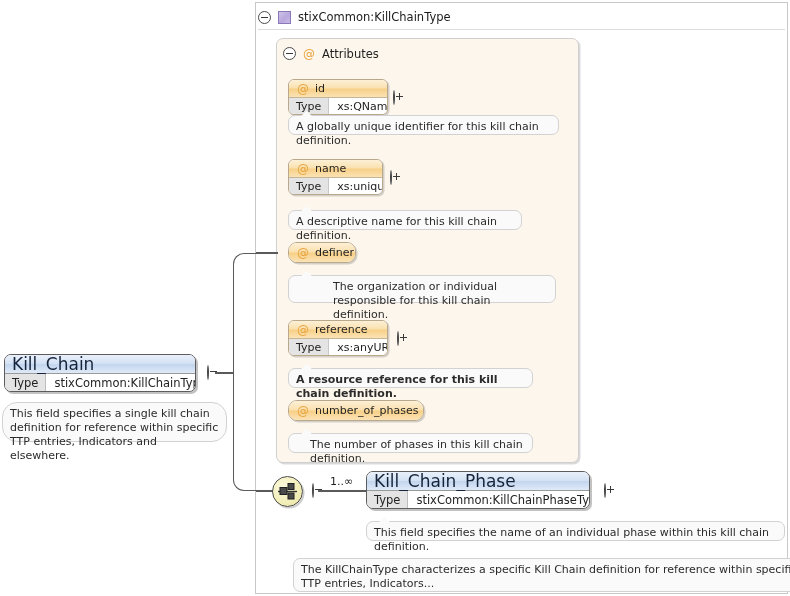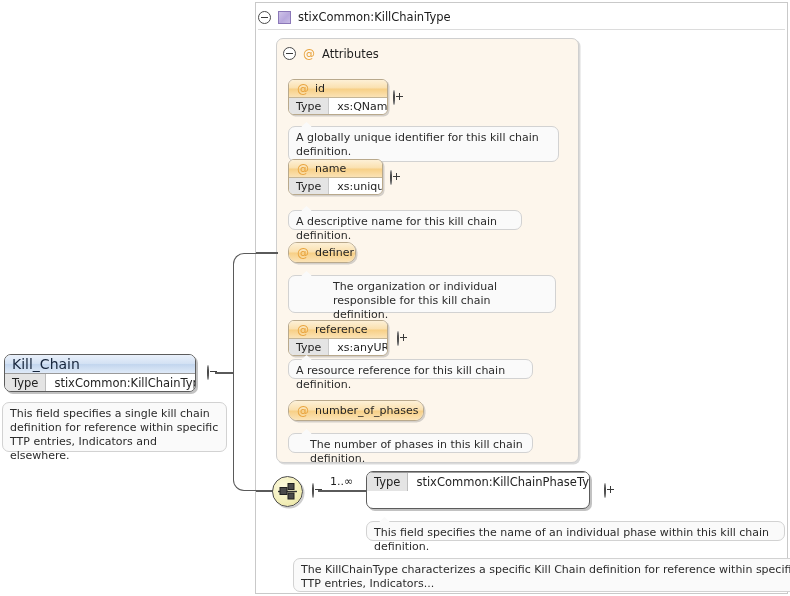--- a/index.html
+++ b/index.html
@@ -96,21 +96,21 @@
 
   
   .el-box{
     border:1px solid #5c5c5c;border-radius:7px;overflow:hidden;
     box-sizing:border-box;background:#fff;
     box-shadow:2px 2px 0 rgba(120,120,120,.45);
   }
   .el-title{
     height:18px;display:flex;align-items:center;padding:0 7px;
     background:linear-gradient(to bottom,#e9f0fa 0%,#d4e2f4 47%,#c3d6ee 53%,#dfeaf8 100%);
-    font-size:14px;color:#15243b;white-space:nowrap;
+    font-size:17px;color:#15243b;white-space:nowrap;
   }
   .el-type{
     height:18px;display:flex;align-items:stretch;
     border-top:1px solid #9a9a9a;font-size:11.5px;
   }
   .el-type .k{
     background:#e4e4e4;color:#232323;padding:0 7px;
     display:flex;align-items:center;border-right:1px solid #bdbdbd;
   }
   .el-type .v{
@@ -165,21 +165,21 @@
   <div class="attr-title">
     <span class="at-sym">@</span>
     <span>id</span>
   </div>
   <div class="attr-type">
     <span class="k">Type</span>
     <span class="v">xs:QName</span>
   </div>
 </div>
 <span class="abs tgl plus" style="left:393px;top:91px;"></span>
-<div class="abs note tail" style="left:288px;top:126px;width:271px;height:36px;">A globally unique identifier for this kill chain definition.</div>
+<div class="abs note tail" style="left:288px;top:115px;width:271px;height:20px;">A globally unique identifier for this kill chain definition.</div>
 
 
 <div class="abs attr-box" style="left:288px;top:159px;width:95px;height:36px;">
   <div class="attr-title">
     <span class="at-sym">@</span>
     <span>name</span>
   </div>
   <div class="attr-type">
     <span class="k">Type</span>
     <span class="v">xs:unique</span>
@@ -188,56 +188,56 @@
 <span class="abs tgl plus" style="left:388px;top:171px;"></span>
 <div class="abs note tail" style="left:288px;top:210px;width:234px;height:20px;">A descriptive name for this kill chain definition.</div>
 
 
 <div class="abs attr-box single" style="left:288px;top:242px;width:68px;height:21px;">
   <div class="attr-title">
     <span class="at-sym">@</span>
     <span>definer</span>
   </div>
 </div>
-<div class="abs note tail" style="left:288px;top:275px;width:268px;height:38px;padding-left:44px;">The organization or individual responsible for this kill chain definition.</div>
+<div class="abs note tail" style="left:288px;top:275px;width:268px;height:28px;padding-left:44px;">The organization or individual responsible for this kill chain definition.</div>
 
 
 <div class="abs attr-box" style="left:288px;top:320px;width:100px;height:36px;">
   <div class="attr-title">
     <span class="at-sym">@</span>
     <span>reference</span>
   </div>
   <div class="attr-type">
     <span class="k">Type</span>
     <span class="v">xs:anyURI</span>
   </div>
 </div>
 <span class="abs tgl plus" style="left:393px;top:332px;"></span>
-<div class="abs note tail" style="left:288px;top:359px;width:245px;height:20px;">A resource reference for this kill chain definition.</div>
+<div class="abs note tail" style="left:288px;top:368px;width:245px;height:20px;font-weight:bold;">A resource reference for this kill chain definition.</div>
 
 
 <div class="abs attr-box single" style="left:288px;top:400px;width:136px;height:21px;">
   <div class="attr-title">
     <span class="at-sym">@</span>
     <span>number_of_phases</span>
   </div>
 </div>
 <div class="abs note tail" style="left:288px;top:433px;width:245px;height:20px;padding-left:21px;">The number of phases in this kill chain definition.</div>
 
 
 <div class="abs el-box" style="left:4px;top:354px;width:192px;height:38px;">
   <div class="el-title">
     <span>Kill_Chain</span>
   </div>
   <div class="el-type">
     <span class="k">Type</span>
     <span class="v">stixCommon:KillChainType</span>
   </div>
 </div>
-<div class="abs note" style="left:2px;top:402px;width:225px;height:50px;">This field specifies a single kill chain definition for reference within specific TTP entries, Indicators and elsewhere.</div>
+<div class="abs note" style="left:2px;top:402px;width:225px;height:40px;border-radius:15px;">This field specifies a single kill chain definition for reference within specific TTP entries, Indicators and elsewhere.</div>
 
 
 <span class="abs tgl" style="left:201px;top:366px;"></span>
 
 <div class="abs ln hline" style="left:215px;top:372px;width:19px;"></div>
 
 <div class="abs elbow" style="left:233px;top:253px;width:24px;height:120px;
      border-right:none;border-bottom:none;border-top-left-radius:11px;"></div>
 <div class="abs ln hline" style="left:256px;top:252px;width:22px;"></div>
 <div class="abs elbow" style="left:233px;top:372px;width:24px;height:119px;
@@ -252,20 +252,23 @@
     <rect x="10" y="0.5" width="6" height="6" fill="#4a4a4a" stroke="#1f1f1f" stroke-width="1"></rect>
     <rect x="10" y="10" width="6" height="6" fill="#4a4a4a" stroke="#1f1f1f" stroke-width="1"></rect>
   </svg>
 </div>
 <span class="abs tgl" style="left:304px;top:484px;"></span>
 <div class="abs ln hline" style="left:318px;top:490px;width:48px;"></div>
 <span class="abs card" style="left:330px;top:475px;">1..∞</span>
 
 
 <div class="abs el-box" style="left:366px;top:471px;width:224px;height:38px;">
+  <div class="el-title">
+    <span>Kill_Chain_Phase</span>
+  </div>
   <div class="el-type">
     <span class="k">Type</span>
     <span class="v">stixCommon:KillChainPhaseType</span>
   </div>
 </div>
 <span class="abs tgl plus" style="left:594px;top:484px;"></span>
 <div class="abs note tail" style="left:366px;top:521px;width:419px;height:20px;">This field specifies the name of an individual phase within this kill chain definition.</div>
 
 
 <div class="abs note" style="left:259px;top:558px;width:521px;height:34px;margin-left:34px;">The KillChainType characterizes a specific Kill Chain definition for reference within specific TTP entries, Indicators...</div>

